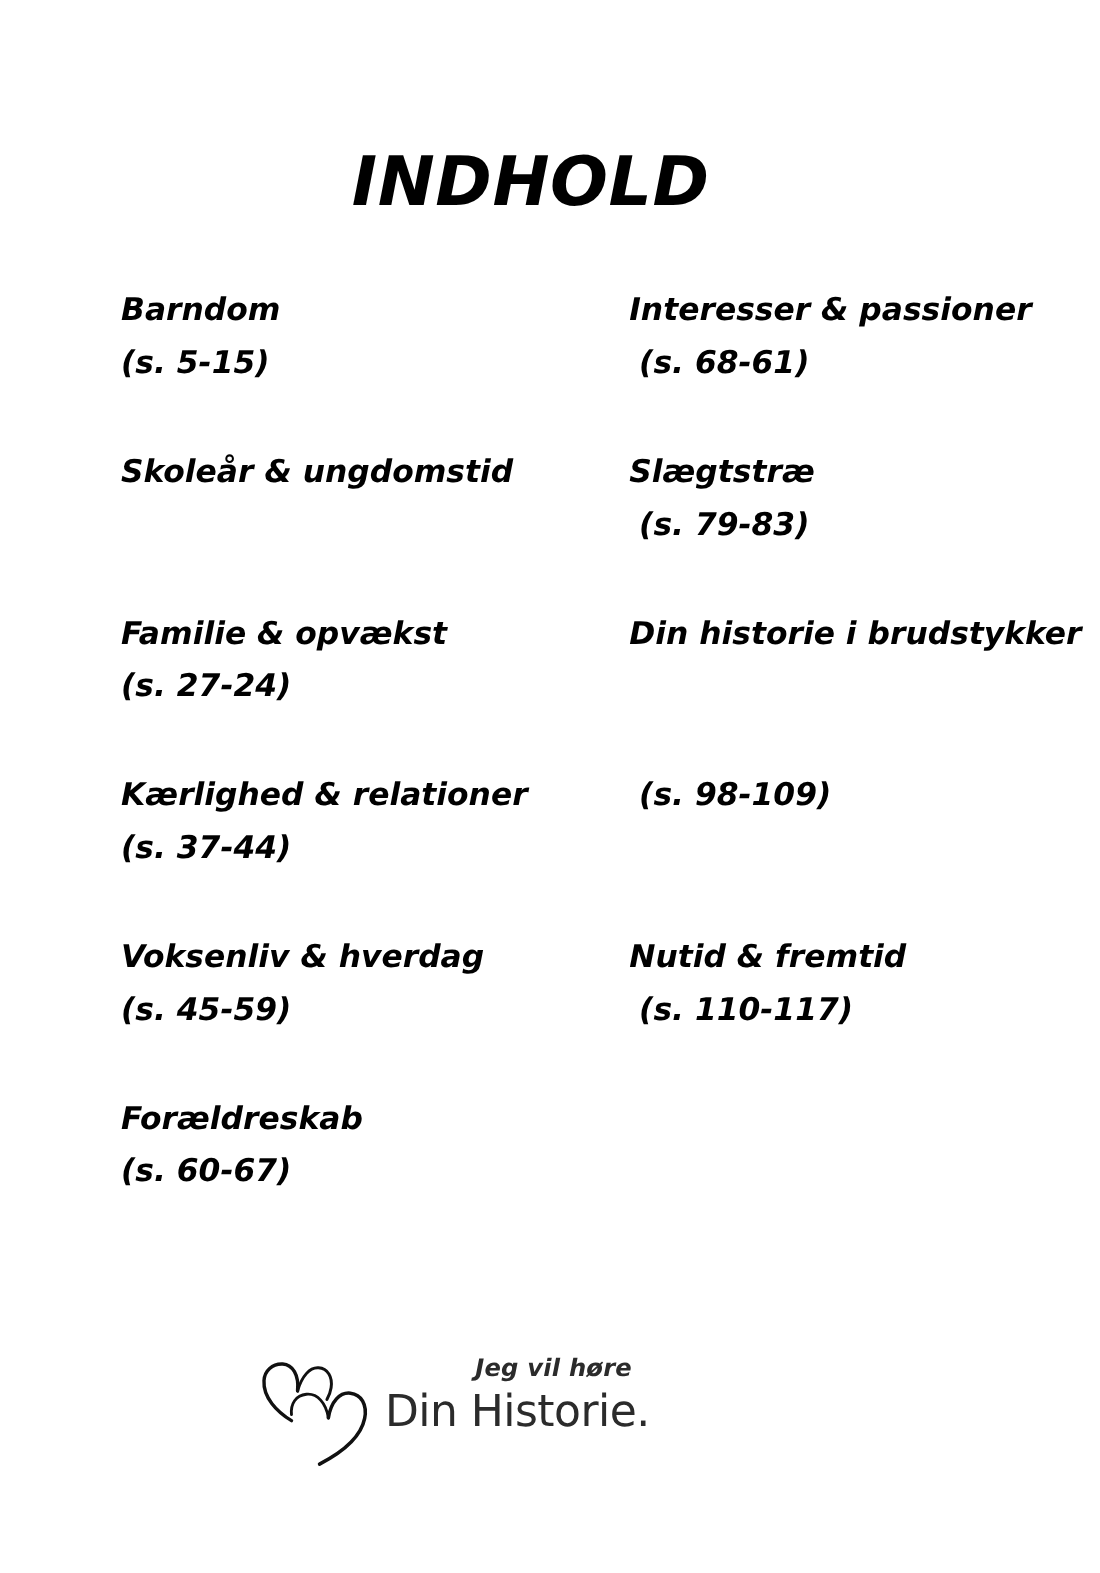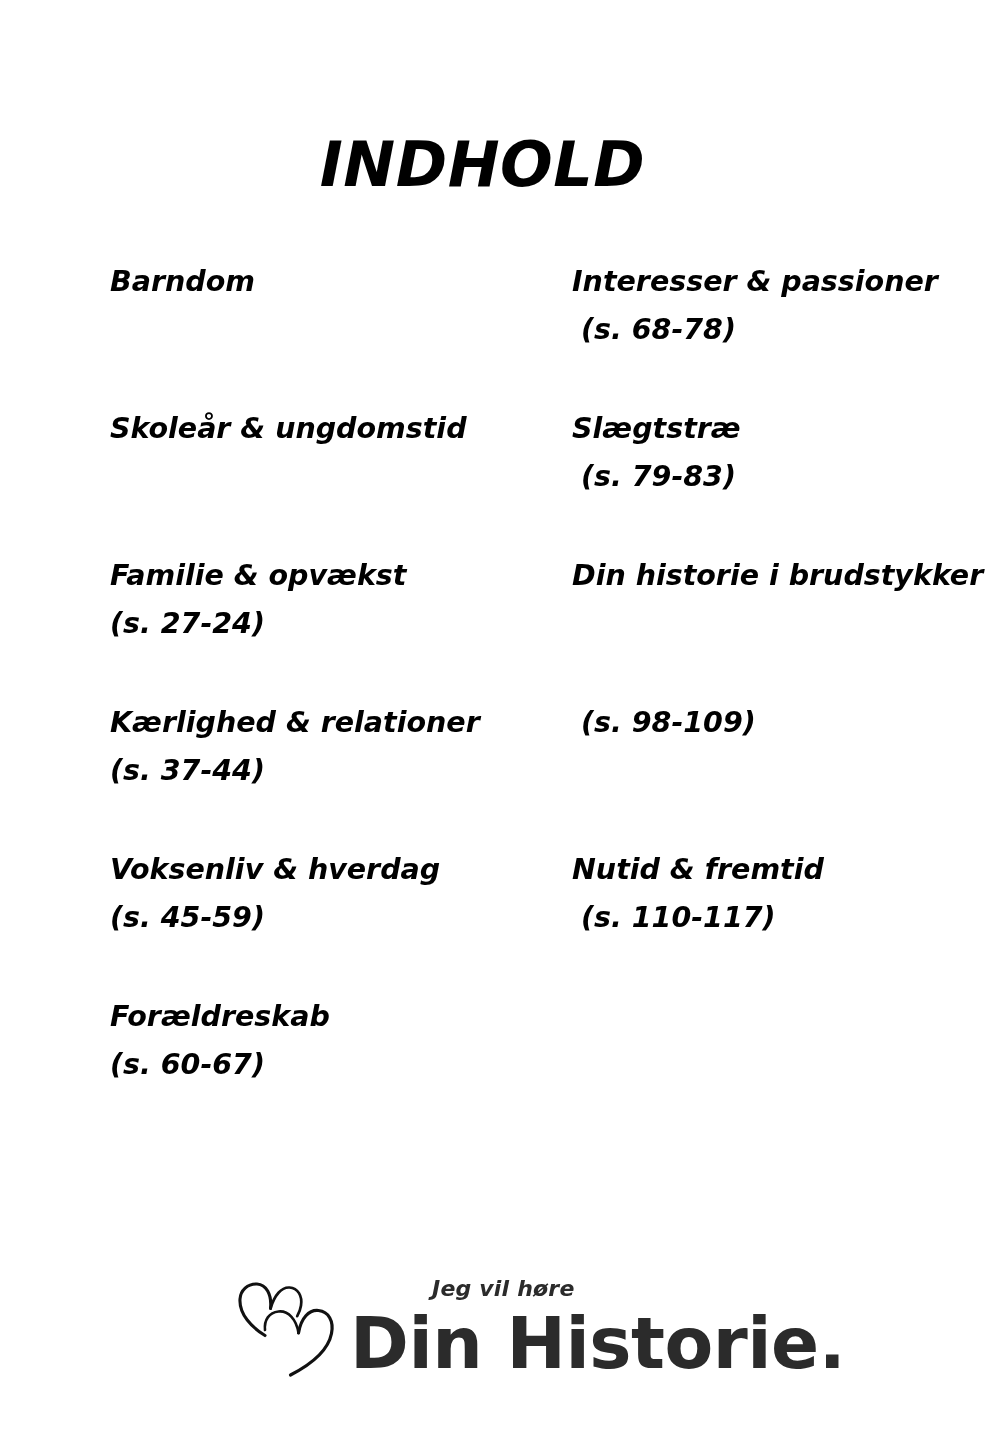--- a/index.html
+++ b/index.html
@@ -76,21 +76,20 @@
 
   .col-right .entry-pages { padding-left: 9px; }
 
   
   .logo {
     position: absolute;
     left: 222px;
     top: 1232px;
     display: flex;
     align-items: flex-start;
-    margin-top: 44px;
   }
 
   .logo-mark {
     width: 122px;
     height: 104px;
     flex: none;
     margin-top: 2px;
   }
 
   .logo-text {
@@ -106,22 +105,22 @@
     font-weight: 700;
     font-style: italic;
     color: #2b2b2b;
     letter-spacing: 0.2px;
     margin-left: 82px;
     line-height: 1;
     white-space: pre;
   }
 
   .logo-wordmark {
-    font-size: 71px;
-    font-weight: 700;
+    font-size: 40px;
+    font-weight: 400;
     font-style: normal;
     color: #2b2b2b;
     letter-spacing: -0.5px;
     line-height: 1.08;
     margin-top: 6px;
     white-space: pre;
   }
 </style>
 </head>
 <body>
@@ -129,20 +128,21 @@
 <div class="page">
 
   <div class="toc-title">INDHOLD</div>
 
   <div class="columns">
 
     <div class="col col-left">
 
       <div class="entry">
         <div class="entry-title">Barndom</div>
+        <div class="entry-pages">(s. 5-15)</div>
       </div>
 
       <div class="entry">
         <div class="entry-title">Skoleår &amp; ungdomstid</div>
       </div>
 
       <div class="entry">
         <div class="entry-title">Familie &amp; opvækst</div>
         <div class="entry-pages">(s. 27-24)</div>
       </div>
@@ -161,21 +161,21 @@
         <div class="entry-title">Forældreskab</div>
         <div class="entry-pages">(s. 60-67)</div>
       </div>
 
     </div>
 
     <div class="col col-right">
 
       <div class="entry">
         <div class="entry-title">Interesser &amp; passioner</div>
-        <div class="entry-pages">(s. 68-78)</div>
+        <div class="entry-pages">(s. 68-61)</div>
       </div>
 
       <div class="entry">
         <div class="entry-title">Slægtstræ</div>
         <div class="entry-pages">(s. 79-83)</div>
       </div>
 
       <div class="entry">
         <div class="entry-title">Din historie i brudstykker</div>
       </div>

